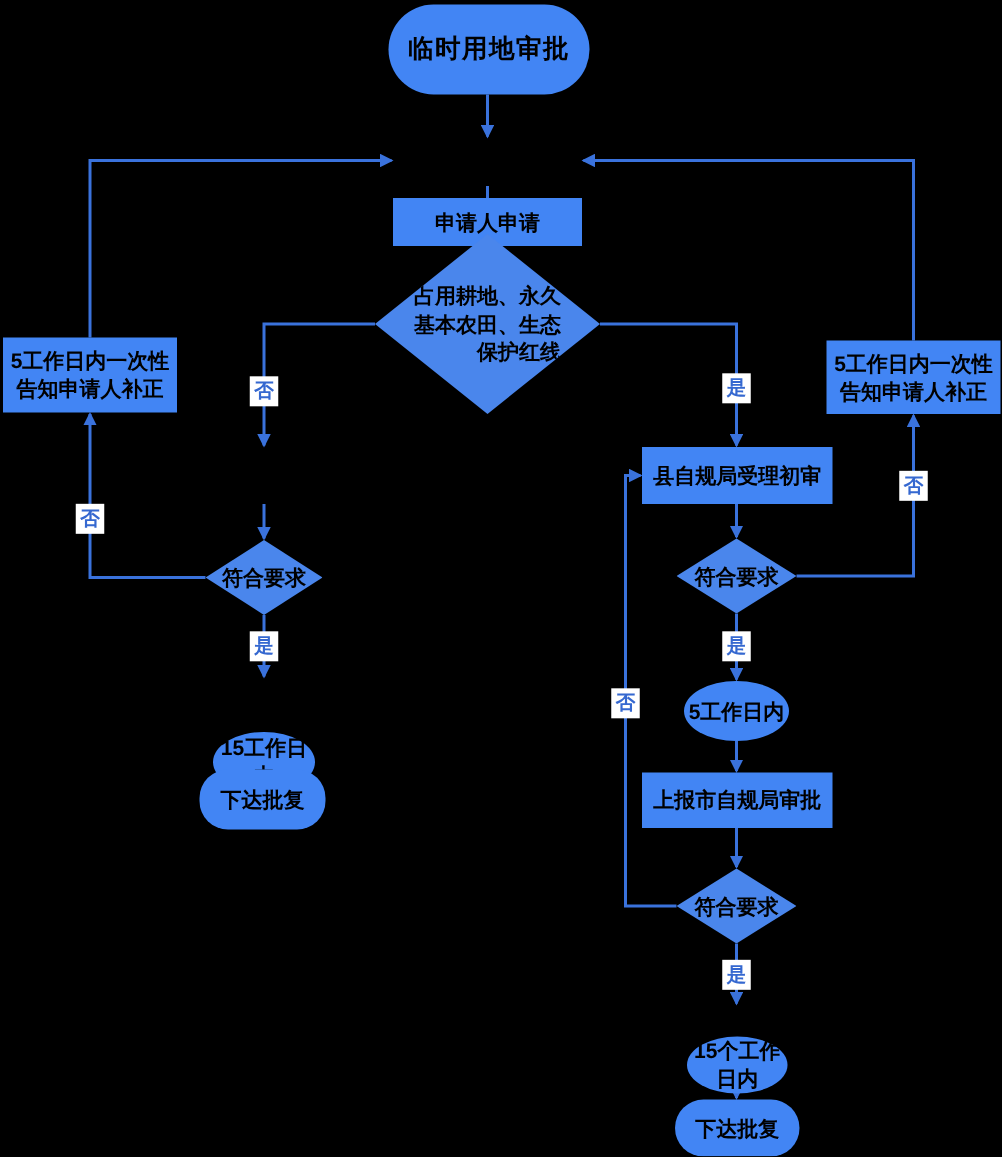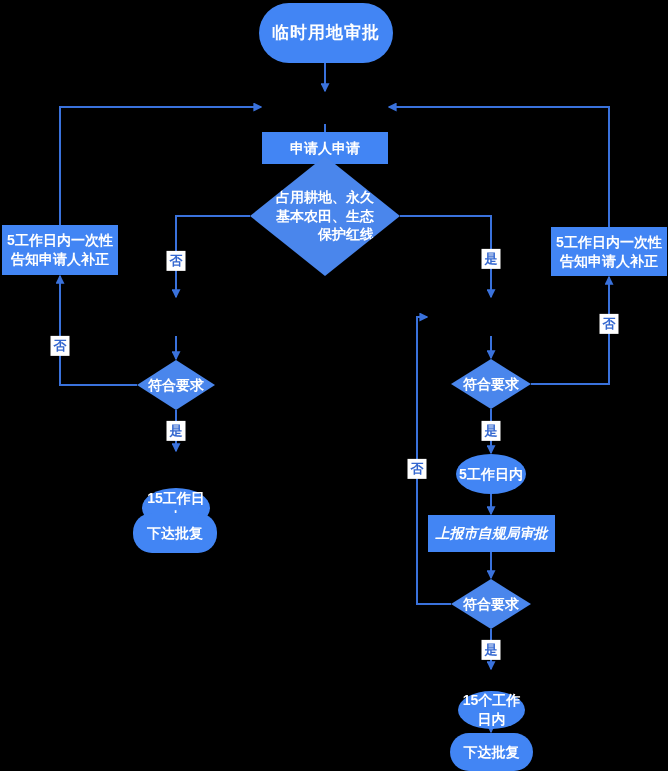--- a/index.html
+++ b/index.html
@@ -16,21 +16,21 @@
     left: 0; top: 0;
     width: 668px; height: 771px;
   }
   .node {
     position: absolute;
     display: flex;
     align-items: center;
     justify-content: center;
     text-align: center;
     box-sizing: border-box;
-    color: #ffffff;
+    color: #000000;
     font-weight: bold;
     font-size: 14px;
     line-height: 1.35;
     white-space: pre-line;
     background: #4285F4;
   }
   .shape-stadium { border-radius: 30px; }
   .shape-stadium-small { border-radius: 19px; }
   .shape-ellipse { border-radius: 50%; }
   .shape-diamond {
@@ -114,30 +114,33 @@
 
   <div class="node shape-stadium-small" style="left:133px; top:513px; width:84px; height:40px;">
     <span>下达批复</span>
   </div>
 
   <div class="node" style="left:551px; top:227px; width:116px; height:49px;">
     <span>5工作日内一次性
 告知申请人补正</span>
   </div>
 
+  <div class="node" style="left:428px; top:298px; width:127px; height:38px;">
+    <span>县自规局受理初审</span>
+  </div>
 
   <div class="node shape-diamond" style="left:451px; top:359px; width:80px; height:50px;">
     <span>符合要求</span>
   </div>
 
   <div class="node shape-ellipse" style="left:456px; top:454px; width:70px; height:40px;">
     <span>5工作日内</span>
   </div>
 
-  <div class="node" style="left:428px; top:515px; width:127px; height:37px;font-style:italic;">
+  <div class="node" style="left:428px; top:515px; width:127px; height:37px;">
     <span>上报市自规局审批</span>
   </div>
 
   <div class="node shape-diamond" style="left:451px; top:579px; width:80px; height:50px;">
     <span>符合要求</span>
   </div>
 
   <div class="node shape-ellipse" style="left:458px; top:691px; width:67px; height:38px;">
     <span>15个工作
 日内</span>

